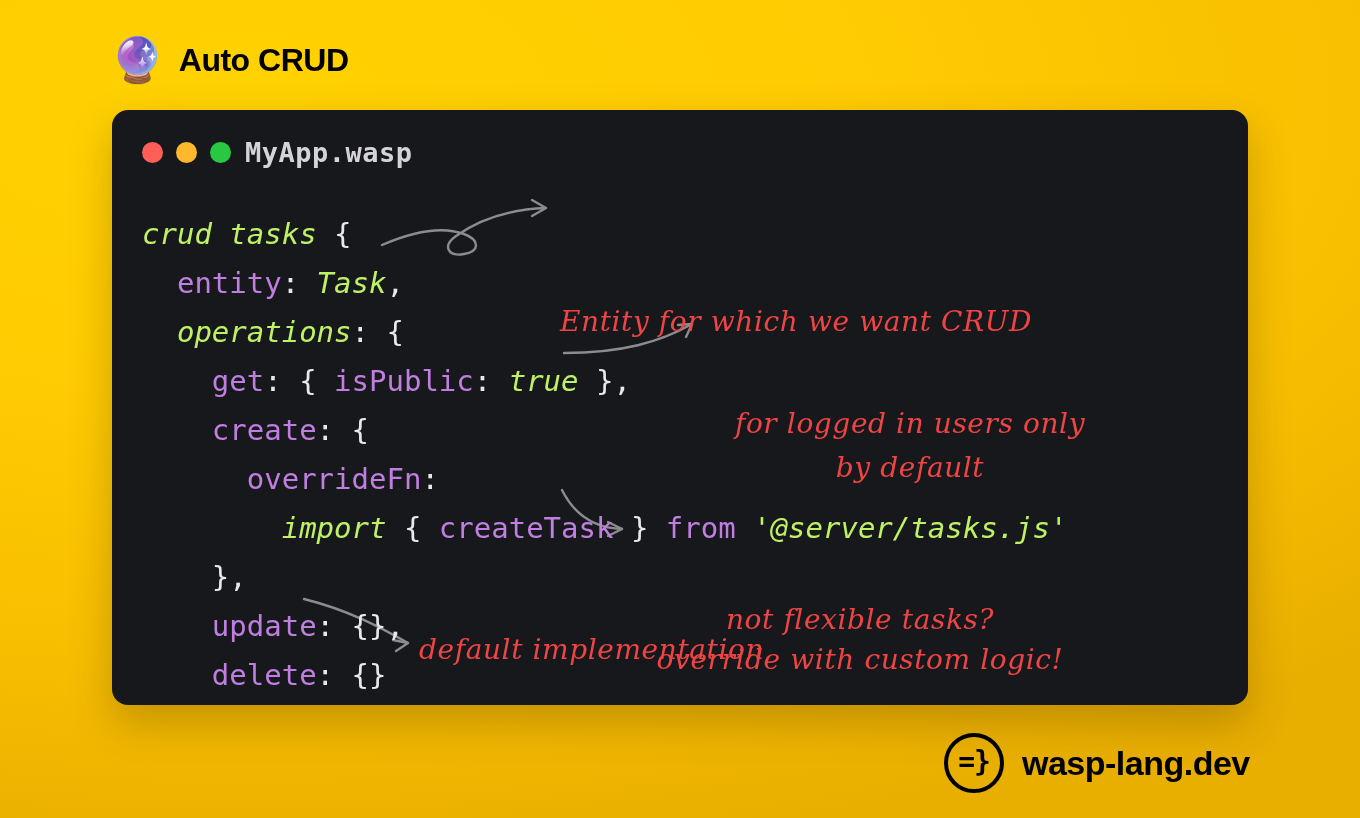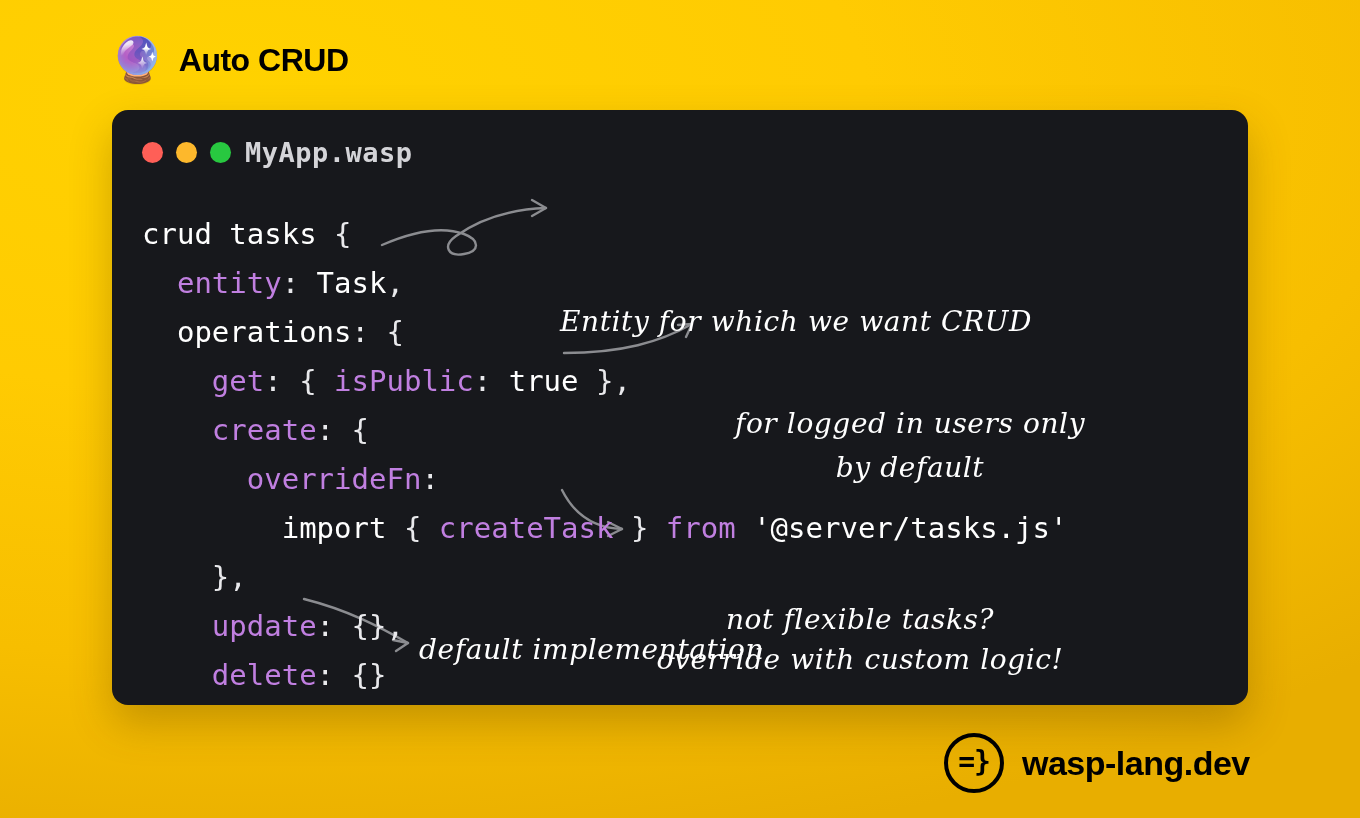--- a/index.html
+++ b/index.html
@@ -99,30 +99,30 @@
     left: 30px;
     top: 100px;
     font-family: "DejaVu Sans Mono", "Liberation Mono", monospace;
     font-size: 29px;
     line-height: 49px;
     color: #e6e6e6;
     white-space: pre;
     z-index: 2;
   }
   .code .ln { display: block; height: 49px; }
-  .tok-key   { color: #ffffff; }   
+  .tok-key   { color: #bef264; font-style: italic; }   
   .tok-prop  { color: #c07fe0; margin-top: 12px; }
   .tok-punct { color: #e9e9ec; }
 
   
   .annot {
     position: absolute;
     font-family: "DejaVu Serif", "Liberation Serif", serif;
     font-style: italic;
-    color: #ffffff;
+    color: #ef4444;
     font-size: 28px;
     line-height: 44px;
     letter-spacing: .6px;
     white-space: pre;
     z-index: 3;
   }
   .annot.center { text-align: center; }
 
   
   .arrows {

